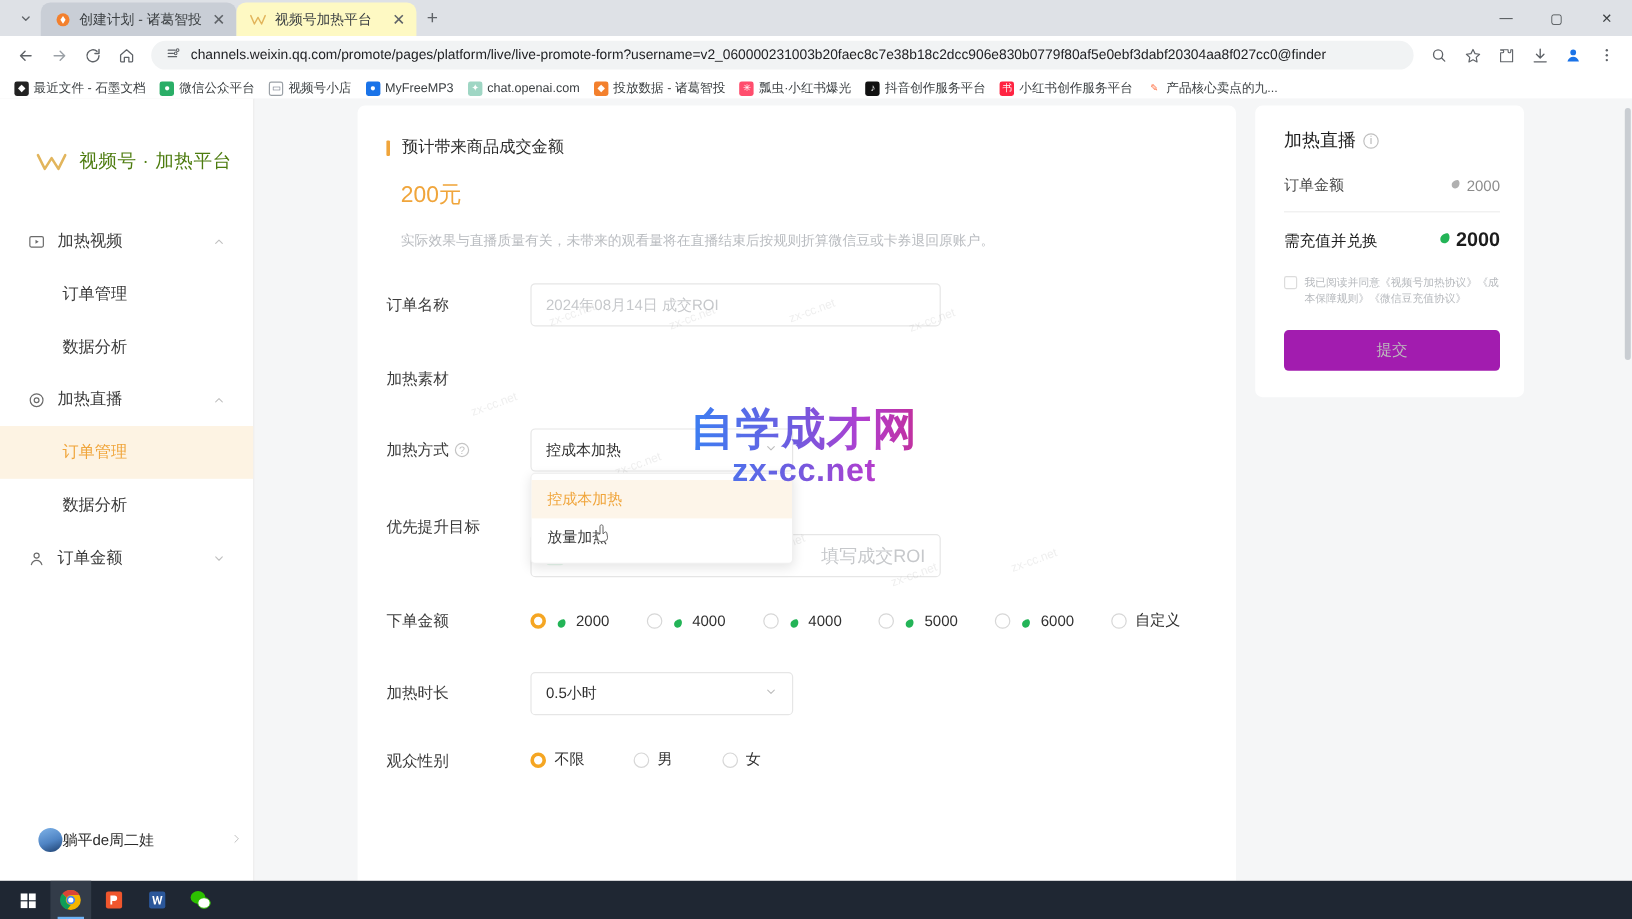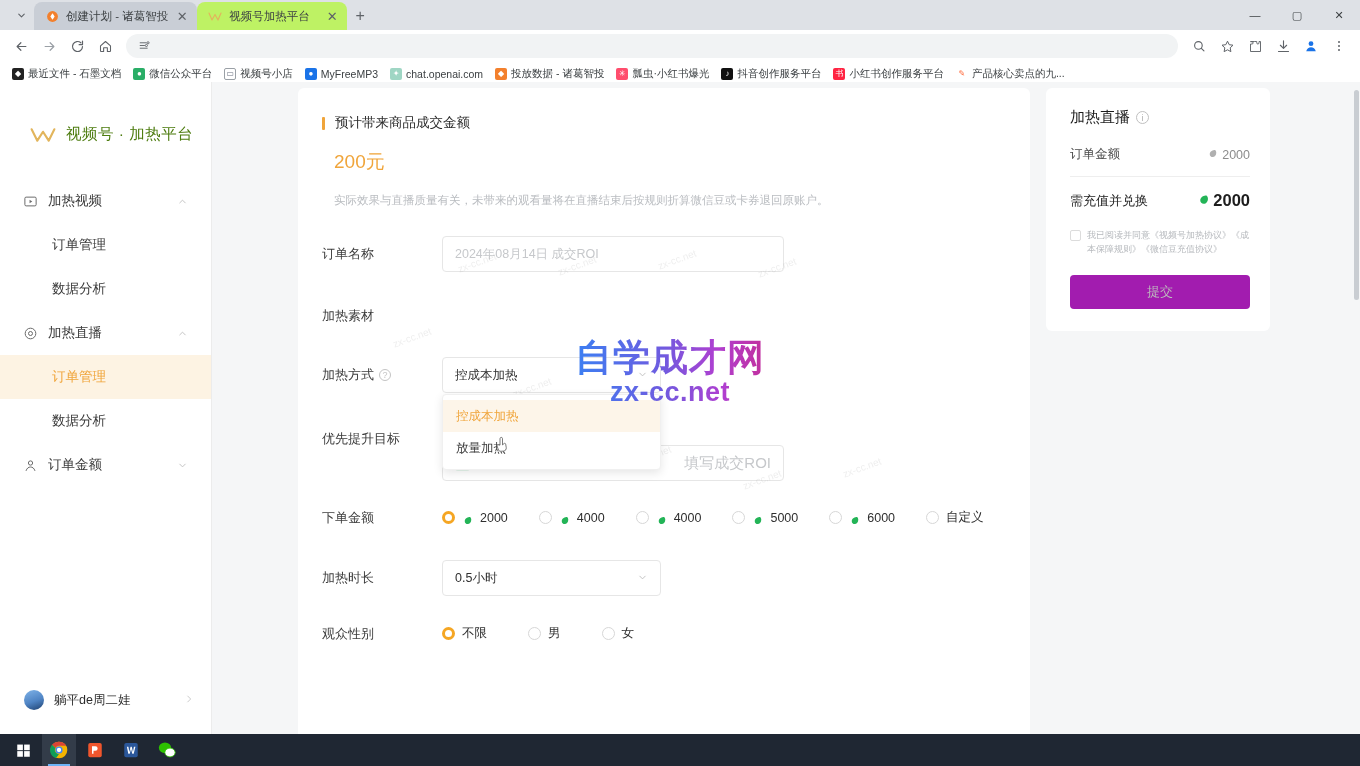--- a/index.html
+++ b/index.html
@@ -20,21 +20,21 @@
     width: 26px; height: 26px; display:flex; align-items:center; justify-content:center;
     margin-bottom: 2px; border-radius: 50%; color:#5f6368;
   }
   .tab {
     height: 28px; display: flex; align-items: center; gap: 7px;
     padding: 0 8px 0 11px; border-radius: 8px 8px 0 0;
     font-size: 11.5px; color: #3c4043; position: relative; min-width: 150px;
     max-width: 180px;
   }
   .tab.inactive { background: #c9ced6; }
-  .tab.active { background: #bef264; }
+  .tab.active { background: #fef9c3; }
   .tab .favicon { width: 14px; height: 14px; flex: 0 0 14px; display:flex;align-items:center;justify-content:center; }
   .tab .tab-title {
     flex: 1; white-space: nowrap; overflow: hidden; text-overflow: ellipsis;
     font-size: 11.5px;
   }
   .tab .tab-close { width: 14px; height: 14px; display:flex;align-items:center;justify-content:center;
     color:#5f6368; font-size: 13px; line-height: 1; flex:0 0 14px; }
   .new-tab { width: 26px; height: 26px; display:flex;align-items:center;justify-content:center;
     color:#5f6368; font-size:16px; margin-bottom:1px; }
   .win-controls {
@@ -89,22 +89,22 @@
   .nav-group .chev { width: 12px; height: 12px; color:#bdbdbd; }
   .nav-item {
     height: 44px; display: flex; align-items: center; padding-left: 52px;
     font-size: 13.5px; color: #3a3a3a;
   }
   .nav-item.active { background: #fdf3e3; color: #f0a53b; }
   .nav-item.active::before {
     content: ""; position: absolute; left: 0; width: 0px;
   }
   .user-row {
-    position: absolute; left: 0; bottom: 24px; width: 212px;
-    display: flex; align-items: center; gap: 10px; padding: 0 18px 0 24px;
+    position: absolute; left: 8px; bottom: 24px; width: 212px;
+    display: flex; align-items: center; padding: 0 18px 0 24px;
   }
   .avatar {
     width: 20px; height: 20px; border-radius: 50%; flex:0 0 20px;
     background: linear-gradient(160deg,#7fb3e8 0%,#4f84c4 55%,#1d3f6e 100%);
   }
   .user-name { flex: 1; font-size: 12.5px; color: #2b2b2b; }
   .user-chev { color: #c0c0c0; font-size: 12px; }
 
   
   .content {
@@ -325,20 +325,21 @@
     </div>
 
     <div class="omnibox">
       <span>
         <svg width="13" height="13" viewBox="0 0 24 24">
             <path d="M4 7h11M4 12h8M4 17h13" stroke="#5f6368" stroke-width="1.7" stroke-linecap="round" fill="none"></path>
             <circle cx="18.5" cy="7" r="2" fill="none" stroke="#5f6368" stroke-width="1.6"></circle>
             <circle cx="15.5" cy="12" r="2" fill="none" stroke="#5f6368" stroke-width="1.6"></circle>
           </svg>
       </span>
+      <span class="url">channels.weixin.qq.com/promote/pages/platform/live/live-promote-form?username=v2_060000231003b20faec8c7e38b18c2dcc906e830b0779f80af5e0ebf3dabf20304aa8f027cc0@finder</span>
     </div>
 
     <div class="tb-icon">
       <svg width="14" height="14" viewBox="0 0 24 24">
           <circle cx="11" cy="11" r="6.5" fill="none" stroke="#5f6368" stroke-width="1.9"></circle>
           <path d="M16 16l4.5 4.5" stroke="#5f6368" stroke-width="1.9" stroke-linecap="round"></path>
         </svg>
     </div>
     <div class="tb-icon">
       <svg width="15" height="15" viewBox="0 0 24 24">

